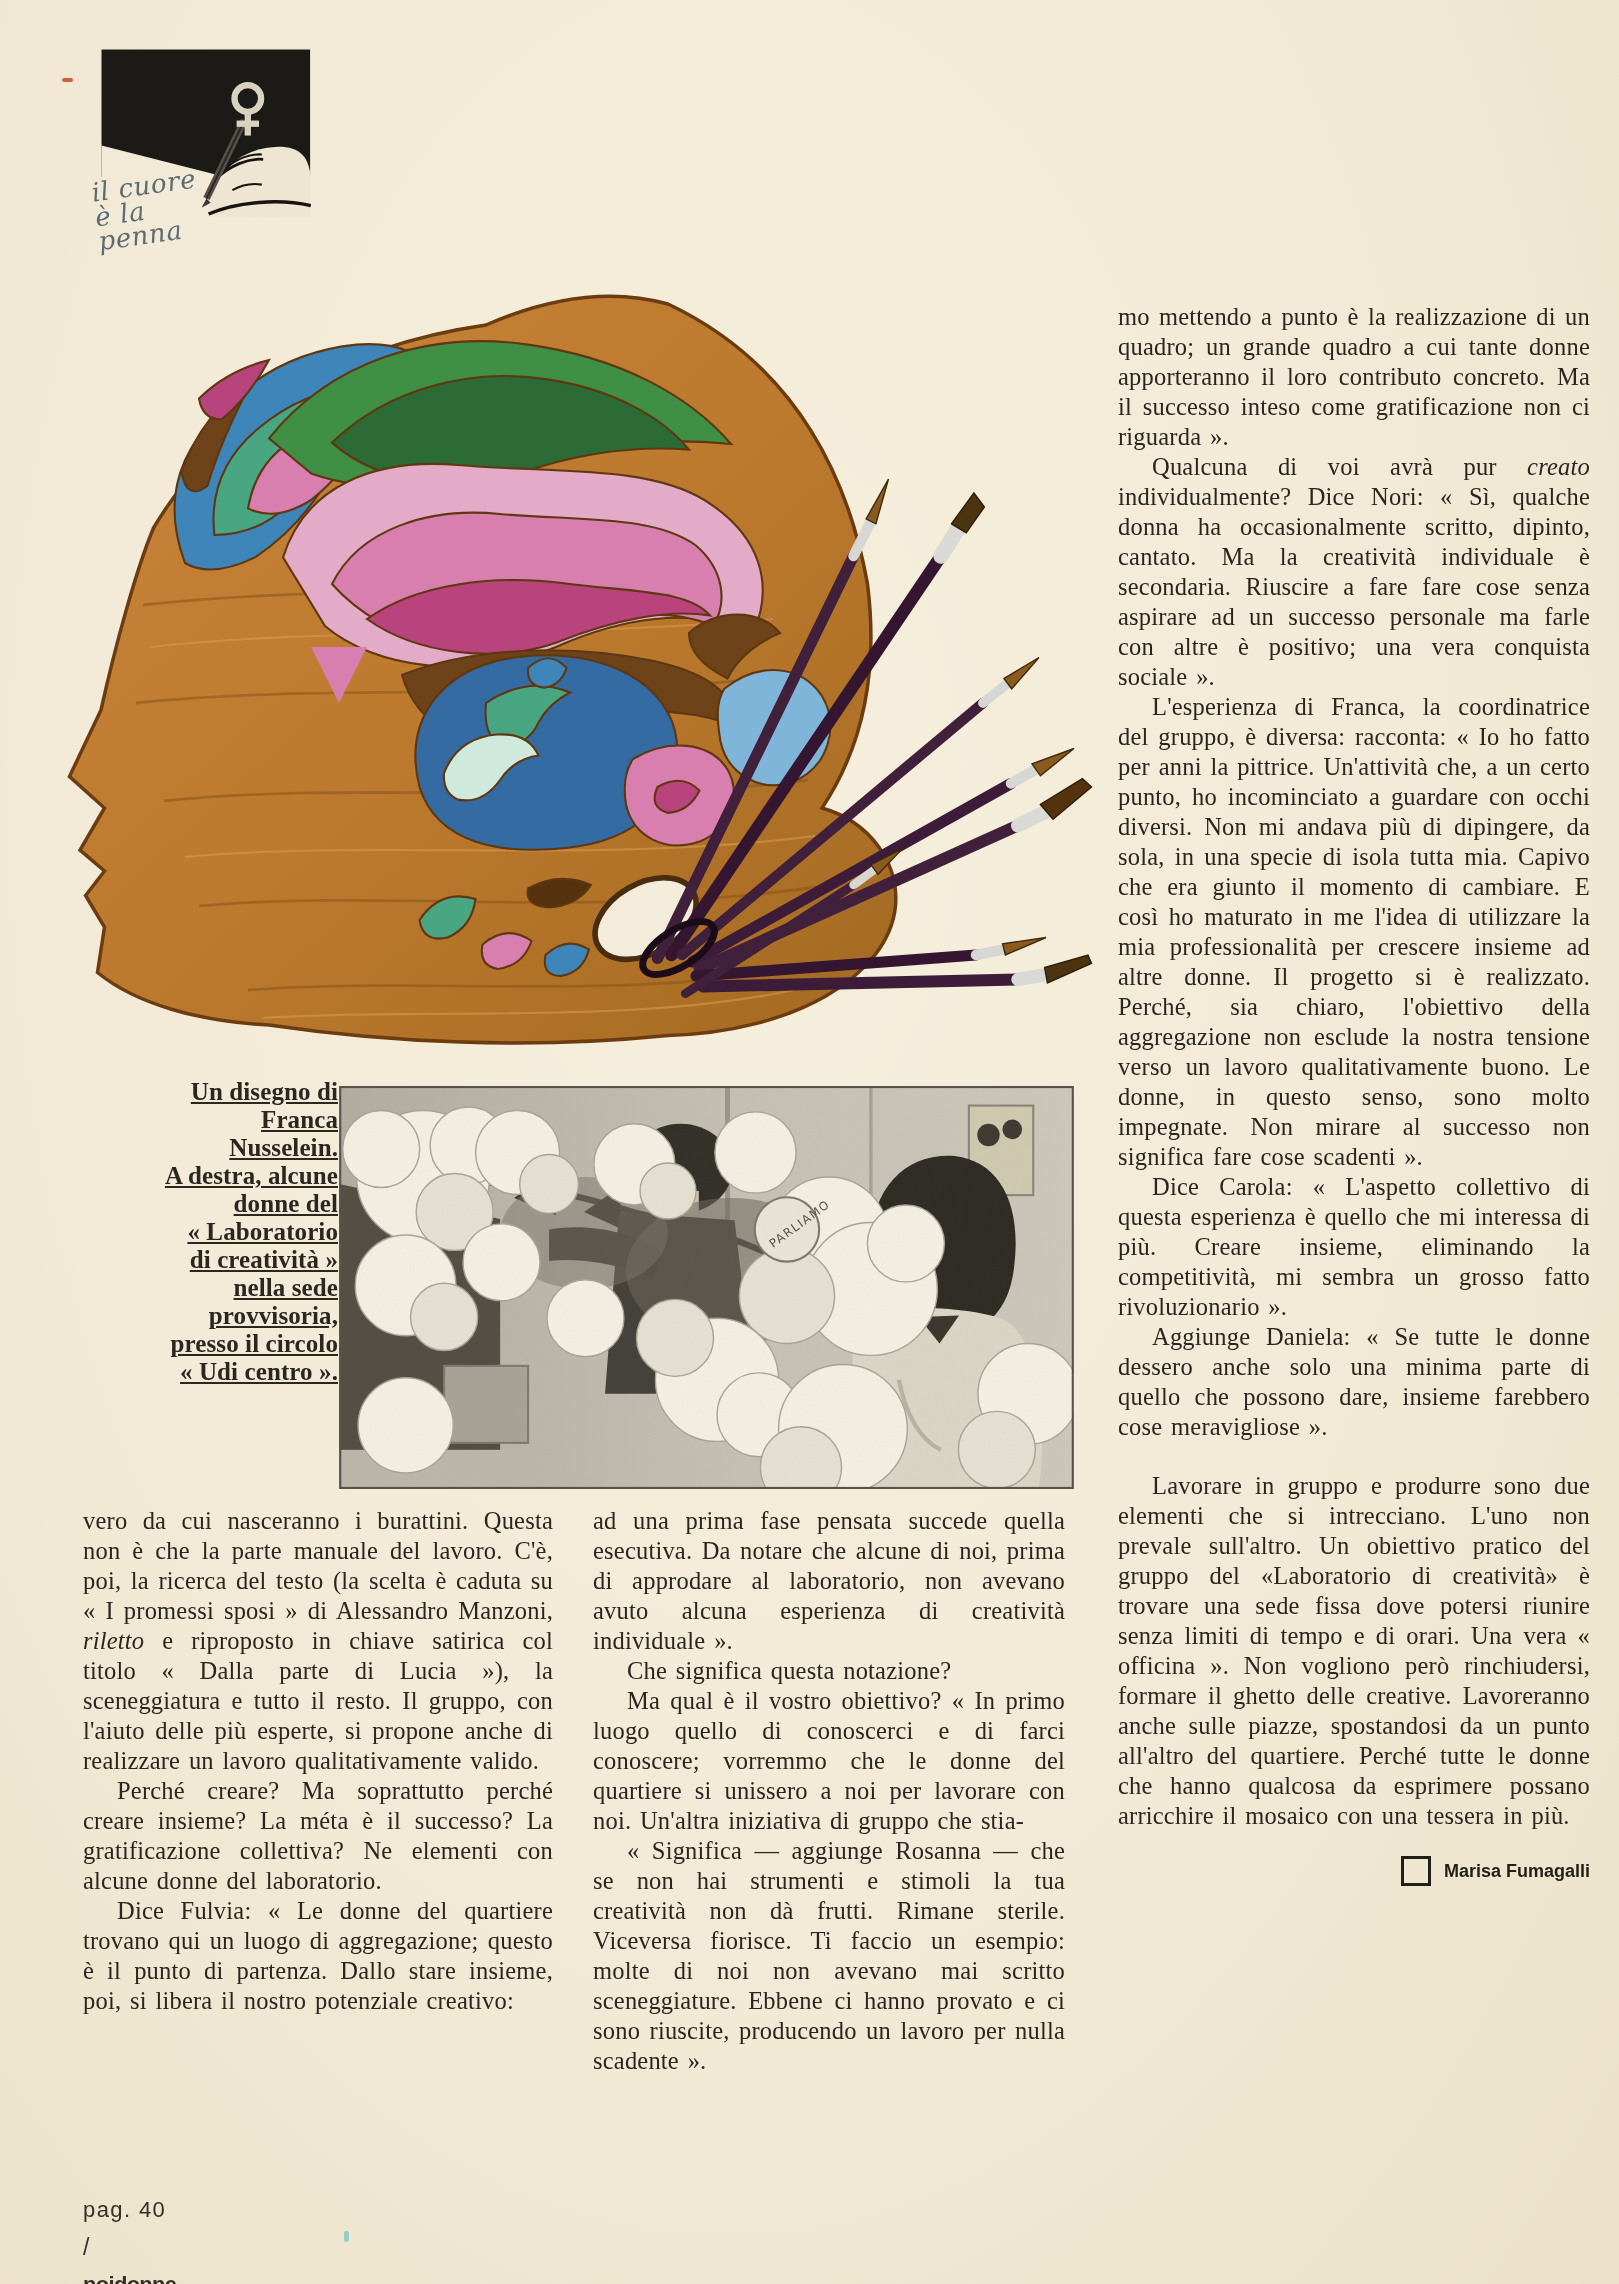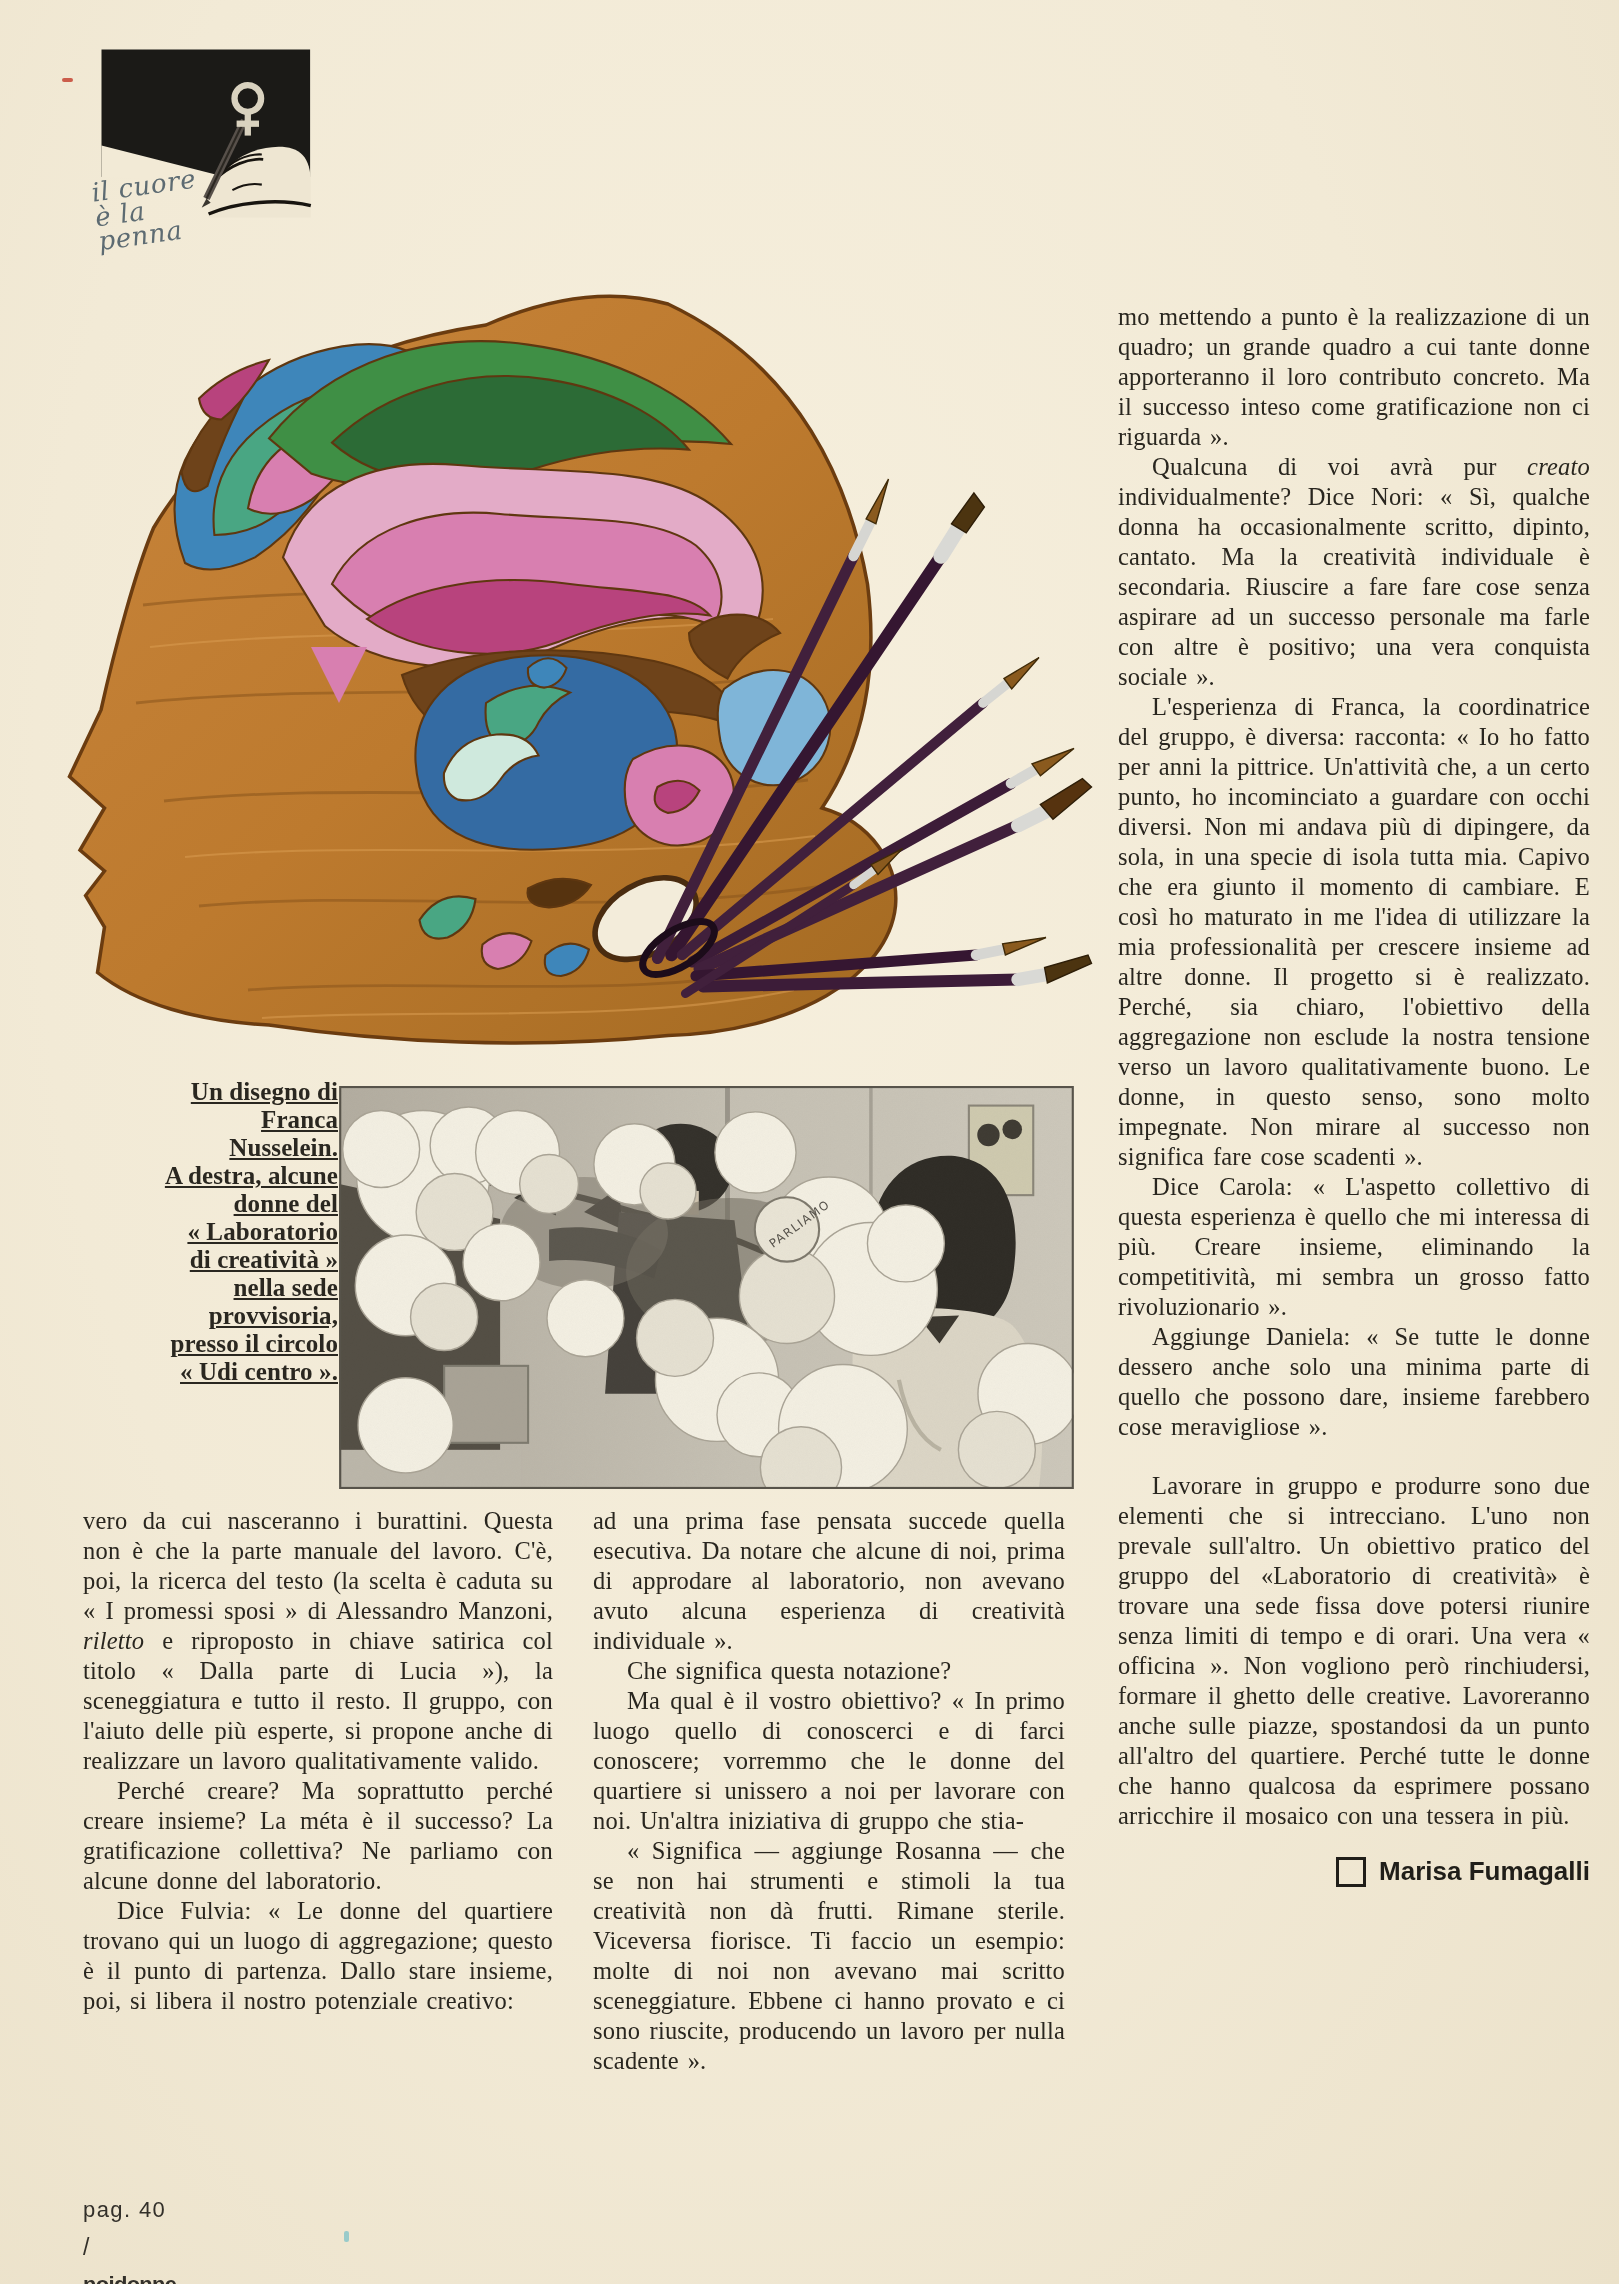--- a/index.html
+++ b/index.html
@@ -16,21 +16,21 @@
   .para.space-before{margin-top:29px;}
   .para i{font-style:italic;}
   .col-left{left:83px;top:1506px;width:470px;}
   .col-middle{left:593px;top:1506px;width:472px;}
   .col-right{left:1118px;top:280px;width:472px;margin-top:22px;}
   
   .caption{left:78px;top:1078px;width:260px;text-align:right;white-space:pre-line;
            font-weight:bold;font-size:25px;line-height:28px;color:#2a2720;letter-spacing:0.1px;text-decoration:underline;}
   
   .byline{display:flex;justify-content:flex-end;align-items:center;gap:12.6px;margin-top:25px;
-          font-family:"Liberation Sans",sans-serif;font-weight:bold;font-size:26px;color:#201e19;}
+          font-family:"Liberation Sans",sans-serif;font-weight:bold;font-size:18px;color:#201e19;}
   .byline-square{width:24px;height:24px;border:3.5px solid #201e19;background:transparent;}
   
   .footer{left:83px;top:2197px;display:flex;align-items:baseline;gap:11.2px;
           font-family:"Liberation Sans",sans-serif;color:#33302a;flex-direction:column;}
   .footer .pg{font-size:22px;letter-spacing:1.4px;}
   .footer .slash{font-size:23px;}
   .footer .mag{font-size:22px;font-weight:bold;letter-spacing:-0.7px;}
   
   .handwritten{left:90px;top:181px;transform:rotate(-8deg);transform-origin:left top;
                font-family:"DejaVu Serif",serif;font-style:italic;font-size:26px;line-height:24.5px;
@@ -310,21 +310,21 @@
     <g>
       <circle cx="640" cy="205" r="46" fill="#eae5d6" stroke="#7d786c" stroke-width="3"></circle>
       <text x="608" y="215" transform="rotate(-36 640 205)" font-family="DejaVu Sans, sans-serif" font-size="17" fill="#55514a" letter-spacing="2">PARLIAMO</text>
     </g>
     <rect x="0" y="0" width="1050" height="576" filter="url(#grain)" opacity=".10"></rect>
     <rect x="1.5" y="1.5" width="1047" height="573" fill="none" stroke="#57534a" stroke-width="3"></rect>
   </svg>
 
   <div class="column col-left">
       <p class="para"><span>vero da cui nasceranno i burattini. Questa non è che la parte manuale del lavoro. C'è, poi, la ricerca del testo (la scelta è caduta su « I promessi sposi » di Alessandro Manzoni, </span><i>riletto</i><span> e riproposto in chiave satirica col titolo « Dalla parte di Lucia »), la sceneggiatura e tutto il resto. Il gruppo, con l'aiuto delle più esperte, si propone anche di realizzare un lavoro qualitativamente valido.</span></p>
-      <p class="para indent"><span>Perché creare? Ma soprattutto perché creare insieme? La méta è il successo? La gratificazione collettiva? Ne parliamo con alcune donne del laboratorio.</span></p>
+      <p class="para indent"><span>Perché creare? Ma soprattutto perché creare insieme? La méta è il successo? La gratificazione collettiva? Ne elementi con alcune donne del laboratorio.</span></p>
       <p class="para indent"><span>Dice Fulvia: « Le donne del quartiere trovano qui un luogo di aggregazione; questo è il punto di partenza. Dallo stare insieme, poi, si libera il nostro potenziale creativo:</span></p>
     </div>
   <div class="column col-middle">
       <p class="para"><span>ad una prima fase pensata succede quella esecutiva. Da notare che alcune di noi, prima di approdare al laboratorio, non avevano avuto alcuna esperienza di creatività individuale ».</span></p>
       <p class="para indent"><span>Che significa questa notazione?</span></p>
       <p class="para indent"><span>Ma qual è il vostro obiettivo? « In primo luogo quello di conoscerci e di farci conoscere; vorremmo che le donne del quartiere si unissero a noi per lavorare con noi. Un'altra iniziativa di gruppo che stia-</span></p>
       <p class="para indent"><span>« Significa — aggiunge Rosanna — che se non hai strumenti e stimoli la tua creatività non dà frutti. Rimane sterile. Viceversa fiorisce. Ti faccio un esempio: molte di noi non avevano mai scritto sceneggiature. Ebbene ci hanno provato e ci sono riuscite, producendo un lavoro per nulla scadente ».</span></p>
     </div>
   <div class="column col-right">
   <p class="para"><span>mo mettendo a punto è la realizzazione di un quadro; un grande quadro a cui tante donne apporteranno il loro contributo concreto. Ma il successo inteso come gratificazione non ci riguarda ».</span></p>

